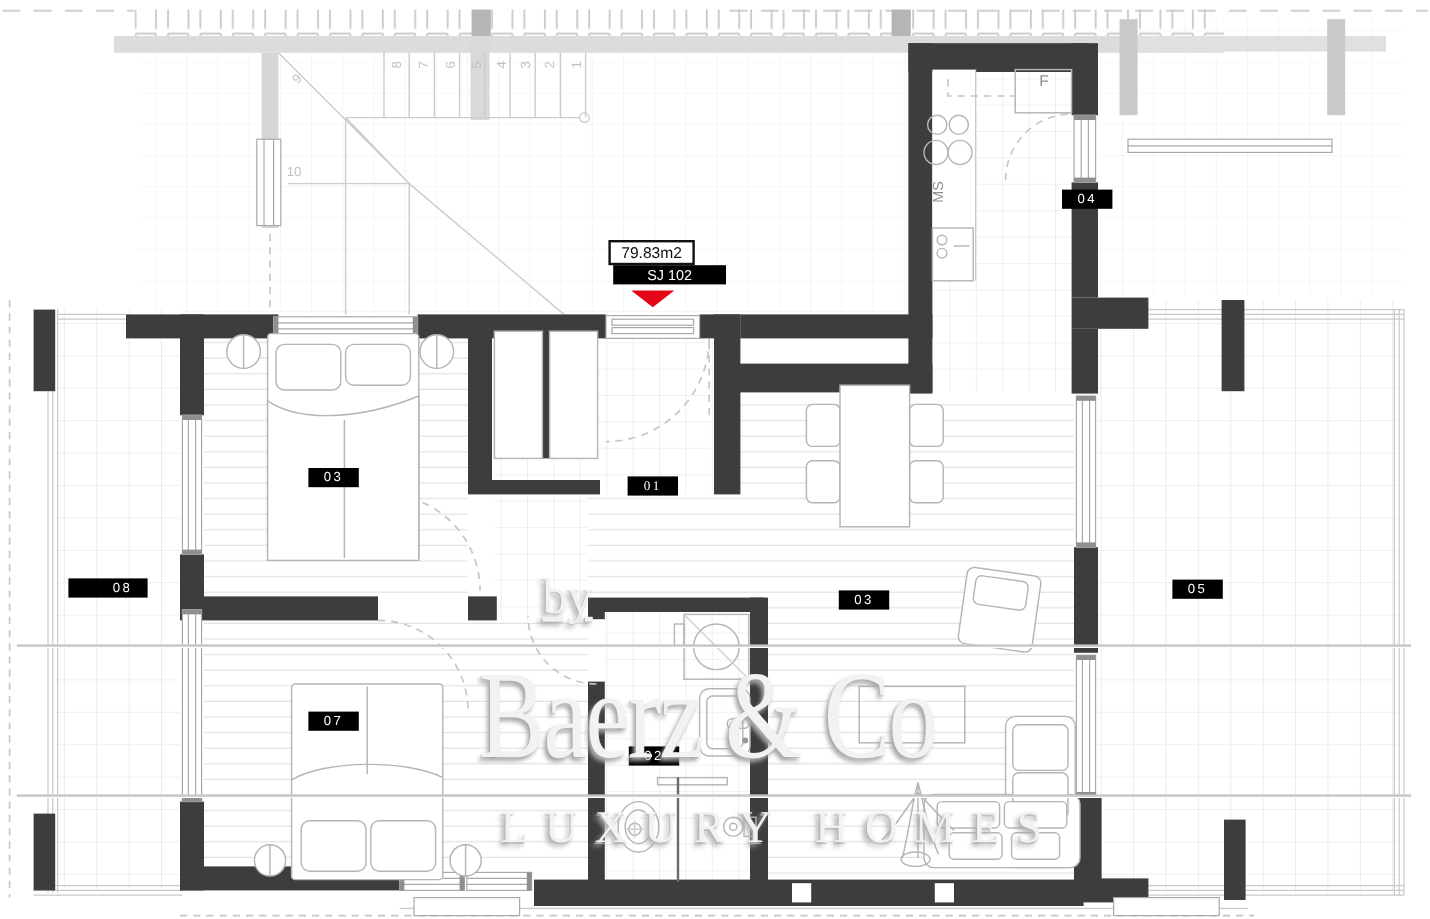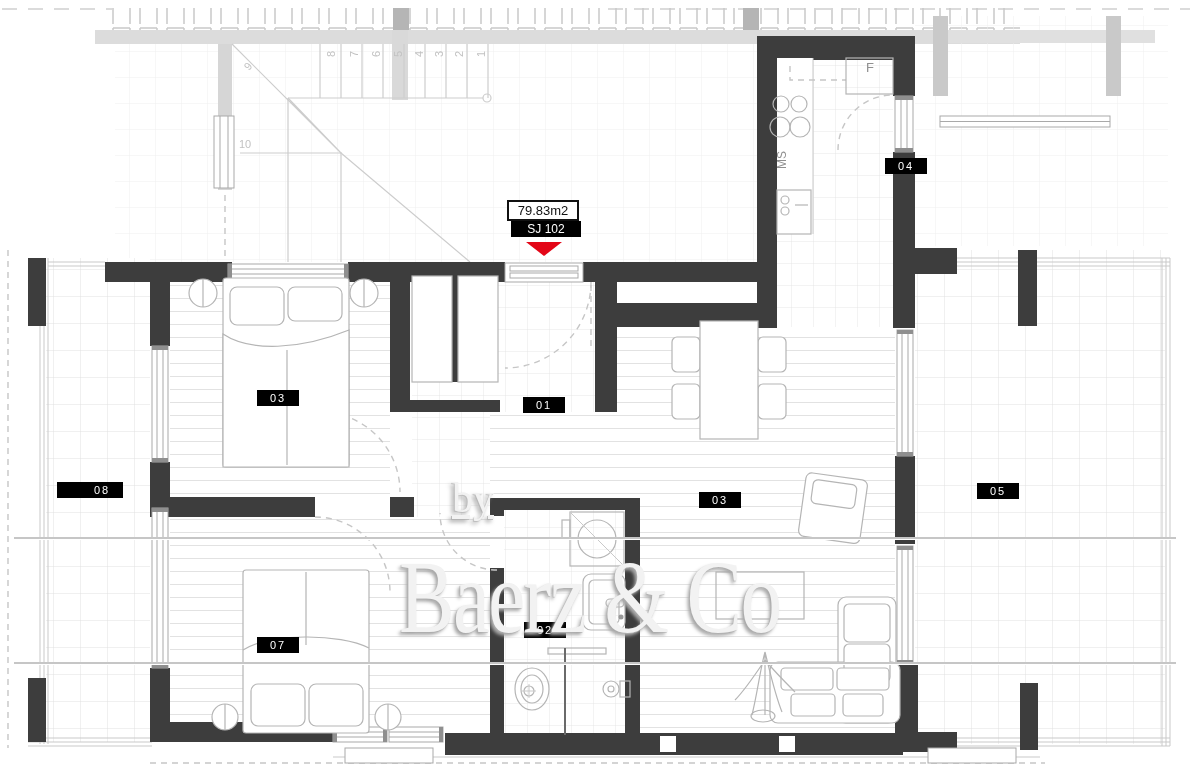--- a/index.html
+++ b/index.html
@@ -19,21 +19,21 @@
   .winline{stroke:#a9a9a9;stroke-width:1;}
   .wincap{fill:#8f8f8f;}
 
   
   .room-label{position:absolute;width:42px;background:#000;color:#fff;font-size:11px;
               letter-spacing:2px;text-align:center;padding:2px 0;z-index:3;}
   .area-box{position:absolute;left:507px;top:200px;width:64px;background:#fff;
             border:2px solid #111;color:#111;font-size:13px;text-align:center;
             padding:1px 2px;z-index:5;}
   .sj-box{position:absolute;left:511px;top:221px;width:62px;background:#000;color:#fff;
-          font-size:12px;text-align:center;padding:1px 4px;z-index:5;}
+          font-size:12px;text-align:center;padding:1px 16px;z-index:5;}
   .marker{position:absolute;left:526px;top:242px;width:0;height:0;z-index:5;
           border-left:18px solid transparent;border-right:18px solid transparent;
           border-top:14px solid #e30617;}
   .fixlabel{position:absolute;color:#8f8f8f;font-size:13px;z-index:2;}
   .vert{transform:rotate(-90deg);transform-origin:center;}
   .stair-num{position:absolute;color:#c2c2c2;font-size:11px;width:16px;text-align:center;z-index:2;}
   .rot90{transform:rotate(-90deg);}
   .rot45{transform:rotate(-50deg);}
 
   
@@ -320,41 +320,42 @@
         <circle class="fn" cx="611" cy="689" r="3"></circle>
     <rect class="fn" x="620" y="681" width="10" height="16"></rect>
     <path d="M565,648 V735" stroke="#6a6a6a" stroke-width="2" fill="none"></path>
   </g>
 </svg>
 
 <div class="area-box">79.83m2</div>
 <div class="sj-box">SJ 102</div>
 <div class="marker"></div>
 
-<div class="room-label" style="left:523px;top:397px;">01</div>
+<div class="room-label" style="left:523px;top:397px;font-family:Liberation Serif, serif;">01</div>
 <div class="room-label" style="left:524px;top:622px;">02</div>
 <div class="room-label" style="left:699px;top:492px;">03</div>
 <div class="room-label" style="left:856px;top:158px;margin-left:29px;">04</div>
 <div class="room-label" style="left:977px;top:483px;">05</div>
 <div class="room-label" style="left:257px;top:390px;">03</div>
-<div class="room-label" style="left:257px;top:593px;margin-top:44px;">07</div>
+<div class="room-label" style="left:257px;top:593px;">07</div>
 <div class="room-label" style="left:57px;top:482px;padding-left:24px;">08</div>
 
 <div class="fixlabel" style="left:866px;top:60px;">F</div>
 <div class="fixlabel vert" style="left:770px;top:150px;width:24px;font-size:12px;">MS</div>
 
 <div class="stair-num rot90" style="left:473px;top:48px;">1</div>
 <div class="stair-num rot90" style="left:451px;top:48px;">2</div>
 <div class="stair-num rot90" style="left:431px;top:48px;">3</div>
 <div class="stair-num rot90" style="left:411px;top:48px;">4</div>
 <div class="stair-num rot90" style="left:390px;top:48px;">5</div>
 <div class="stair-num rot90" style="left:368px;top:48px;">6</div>
 <div class="stair-num rot90" style="left:346px;top:48px;">7</div>
 <div class="stair-num rot90" style="left:323px;top:48px;">8</div>
 <div class="stair-num rot45" style="left:240px;top:60px;">9</div>
 <div class="stair-num" style="left:234px;top:138px;width:22px;">10</div>
 
 <div class="wm-line" style="top:537px;"></div>
 <div class="wm-line" style="top:662px;"></div>
 <div class="wm wm-by">by</div>
 <div class="wm wm-brand">Baerz &amp; Co</div>
+<div class="wm wm-tag">LUXURY HOMES</div>
 
 </div>
 
 </body></html>

